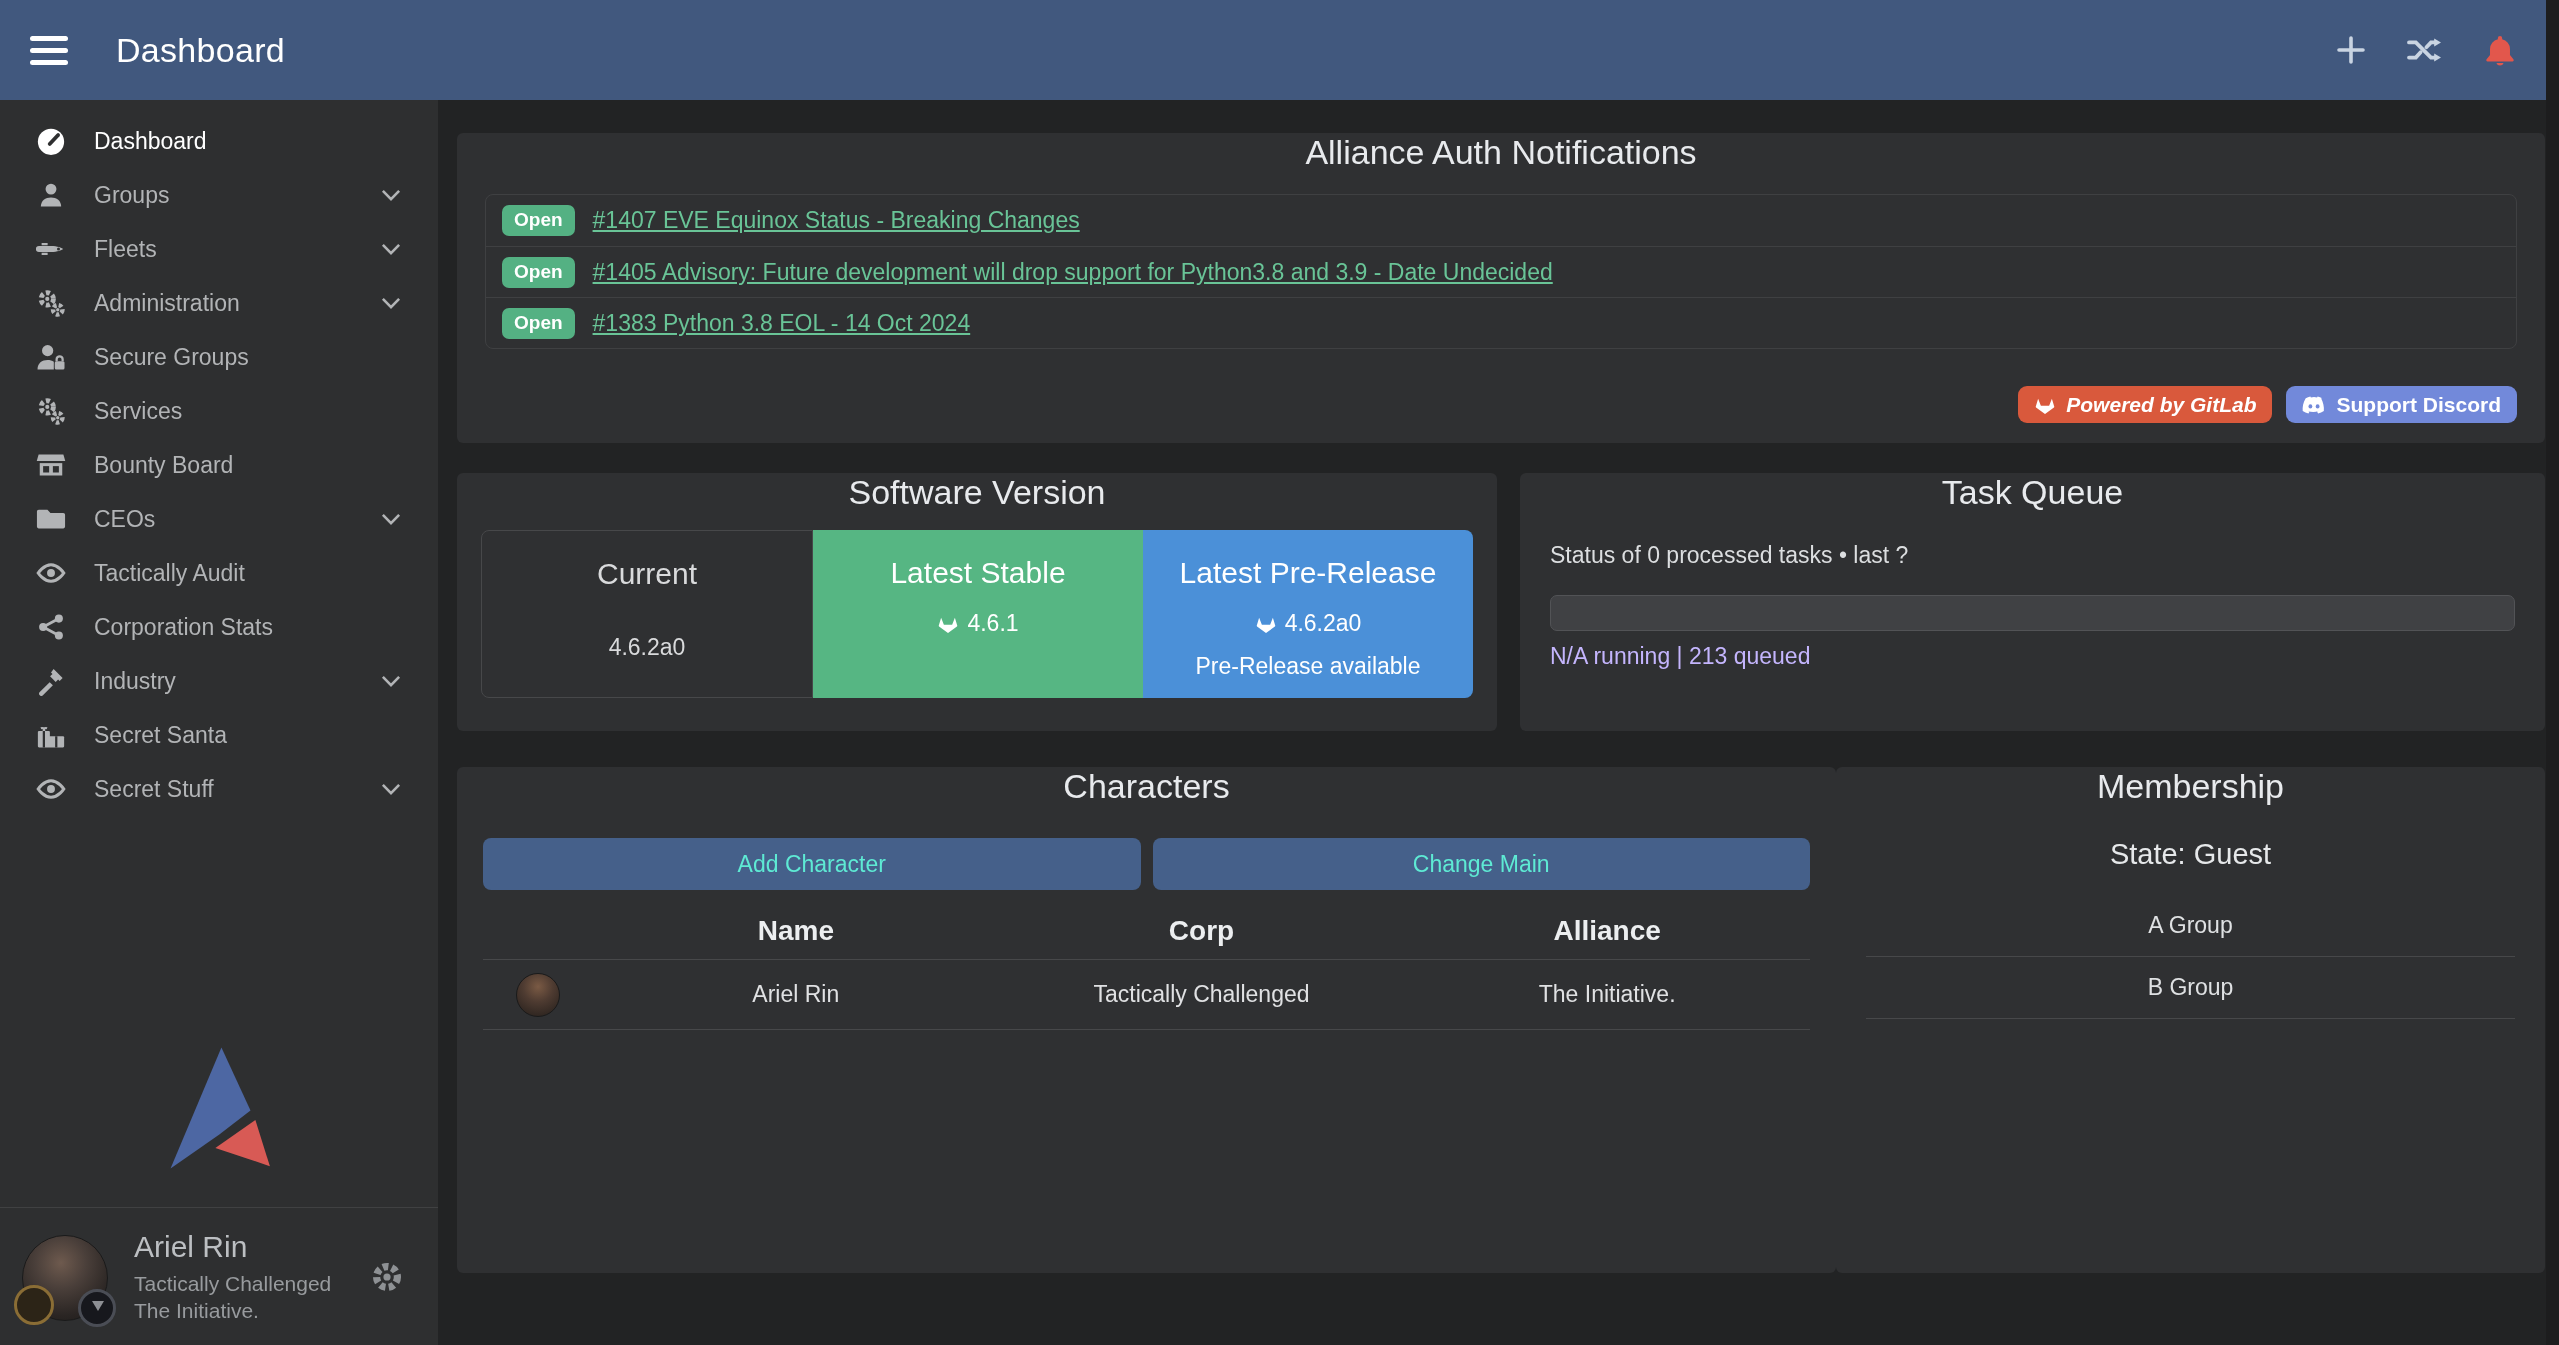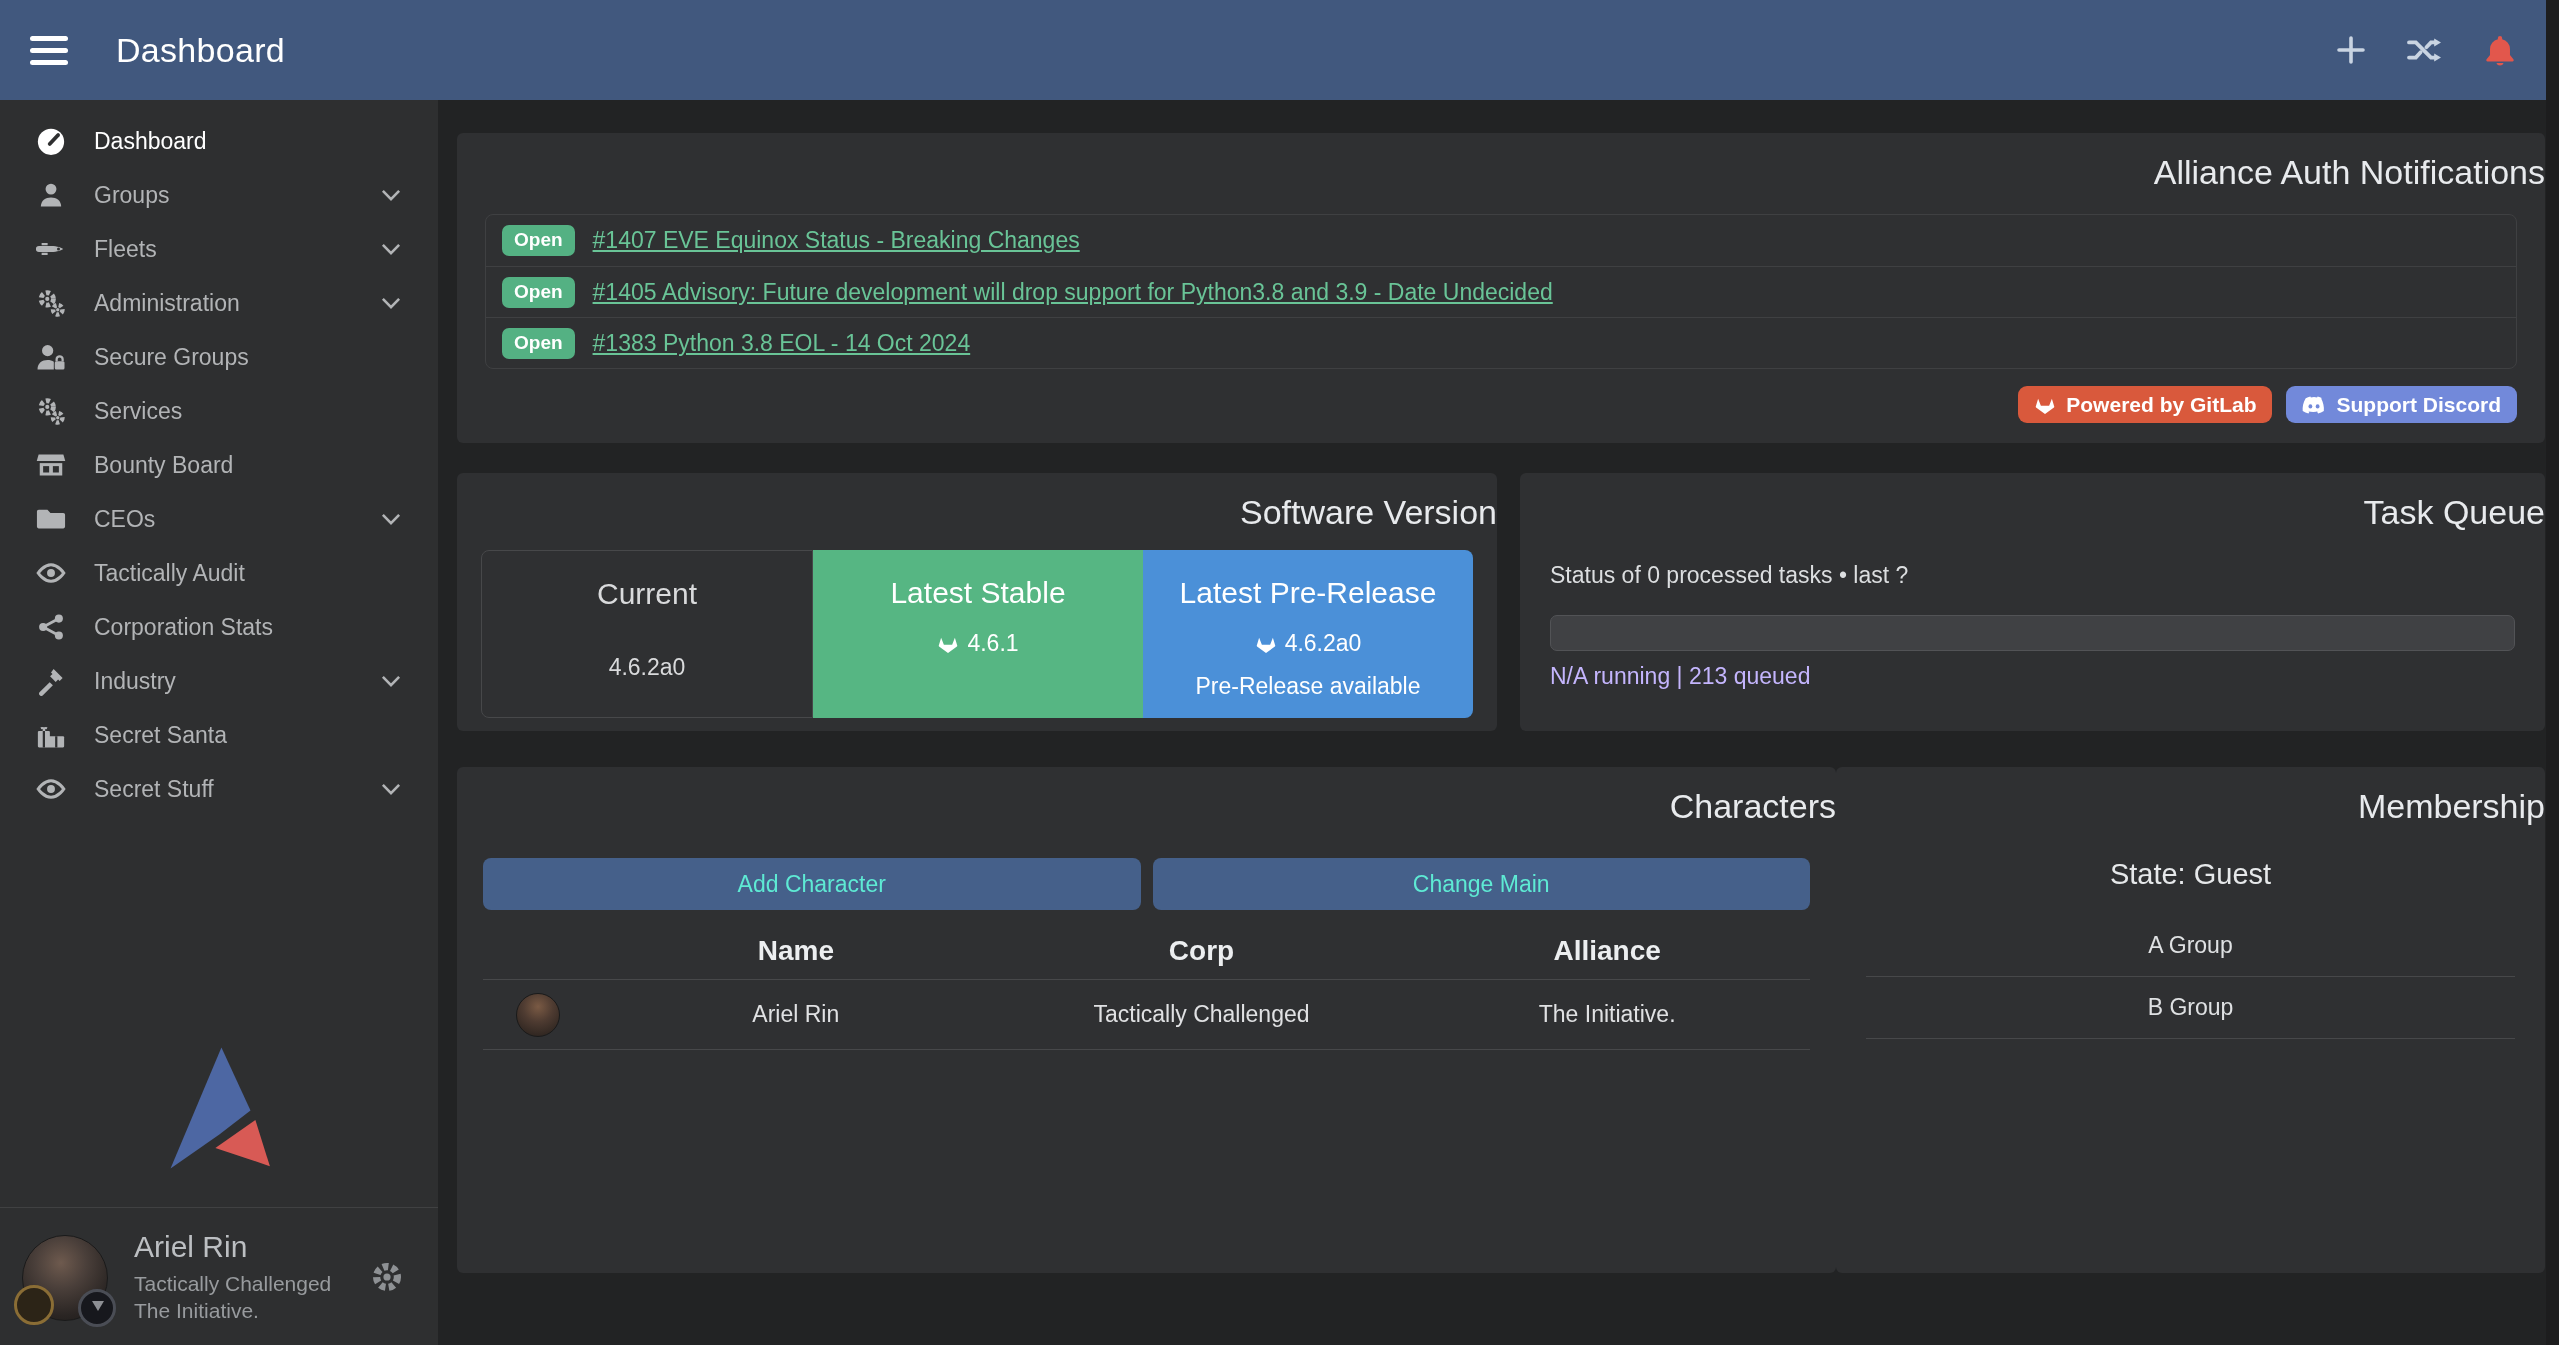--- a/index.html
+++ b/index.html
@@ -54,36 +54,36 @@
   .user-text{ margin-left:24px; line-height:1.28; }
   .user-name{ font-size:30px; color:#bcbfc2; margin-bottom:4px; }
   .user-sub{ font-size:21px; color:#989b9e; }
   .user-gear{ margin-left:auto; margin-right:12px; display:flex; cursor:pointer; color:#8e9194; }
   
   .main{
     position:absolute; left:438px; top:100px; right:0; bottom:0;
     padding:33px 14px 0 19px;
   }
   .panel{ background:#2f3032; border-radius:6px; position:relative; }
-  .panel-title{ text-align:right; font-size:34px; font-weight:400; color:#e8eaed; padding-top:20px; }
+  .panel-title{ text-align:center; font-size:34px; font-weight:400; color:#e8eaed; }
   #panel-notifications{ height:310px; margin-bottom:30px; }
   .notif-list{ margin:22px 28px 0; border:1px solid #3f4042; border-radius:8px; }
   .notif-row{ height:51px; display:flex; align-items:center; padding:0 16px; border-top:1px solid #3f4042; }
   .notif-row:first-child{ border-top:none; }
   .badge-open{
     background:#54b183; color:#fff; font-weight:700; font-size:19px;
     padding:4px 12px 5px; border-radius:7px; margin-right:18px; flex:none;
   }
   .notif-link{ color:#69c497; font-size:23px; text-decoration:underline; cursor:pointer; }
   .ext-badges{ position:absolute; right:28px; bottom:20px; display:flex; gap:14px; }
   .ext-badge{
     height:37px; border-radius:9px; display:flex; align-items:center; gap:10px;
     padding:0 16px; color:#fff; font-weight:700; font-size:21px; cursor:pointer;
   }
-  .ext-badge.gitlab{ background:#d9593c; }
+  .ext-badge.gitlab{ background:#d9593c;font-style:italic; }
   .ext-badge.discord{ background:#7289da; }
   .row2{ display:flex; gap:23px; margin-bottom:36px; }
   #panel-software{ width:1040px; height:258px; flex:none; }
   #panel-taskqueue{ flex:1; height:258px; }
   .version-strip{ display:flex; margin:18px 24px 0; height:168px; }
   .tile{ flex:1; display:flex; flex-direction:column; align-items:center; padding-top:26px; }
   .tile-label{ font-size:30px; margin-bottom:20px; }
   .tile-version{ font-size:23px; display:flex; align-items:center; gap:8px; }
   .tile-note{ font-size:23px; margin-top:16px; }
   .tile.current{ background:#2f3032; border:1px solid #47484a; border-radius:8px 0 0 8px; color:#d9dadc;gap:23px; }

